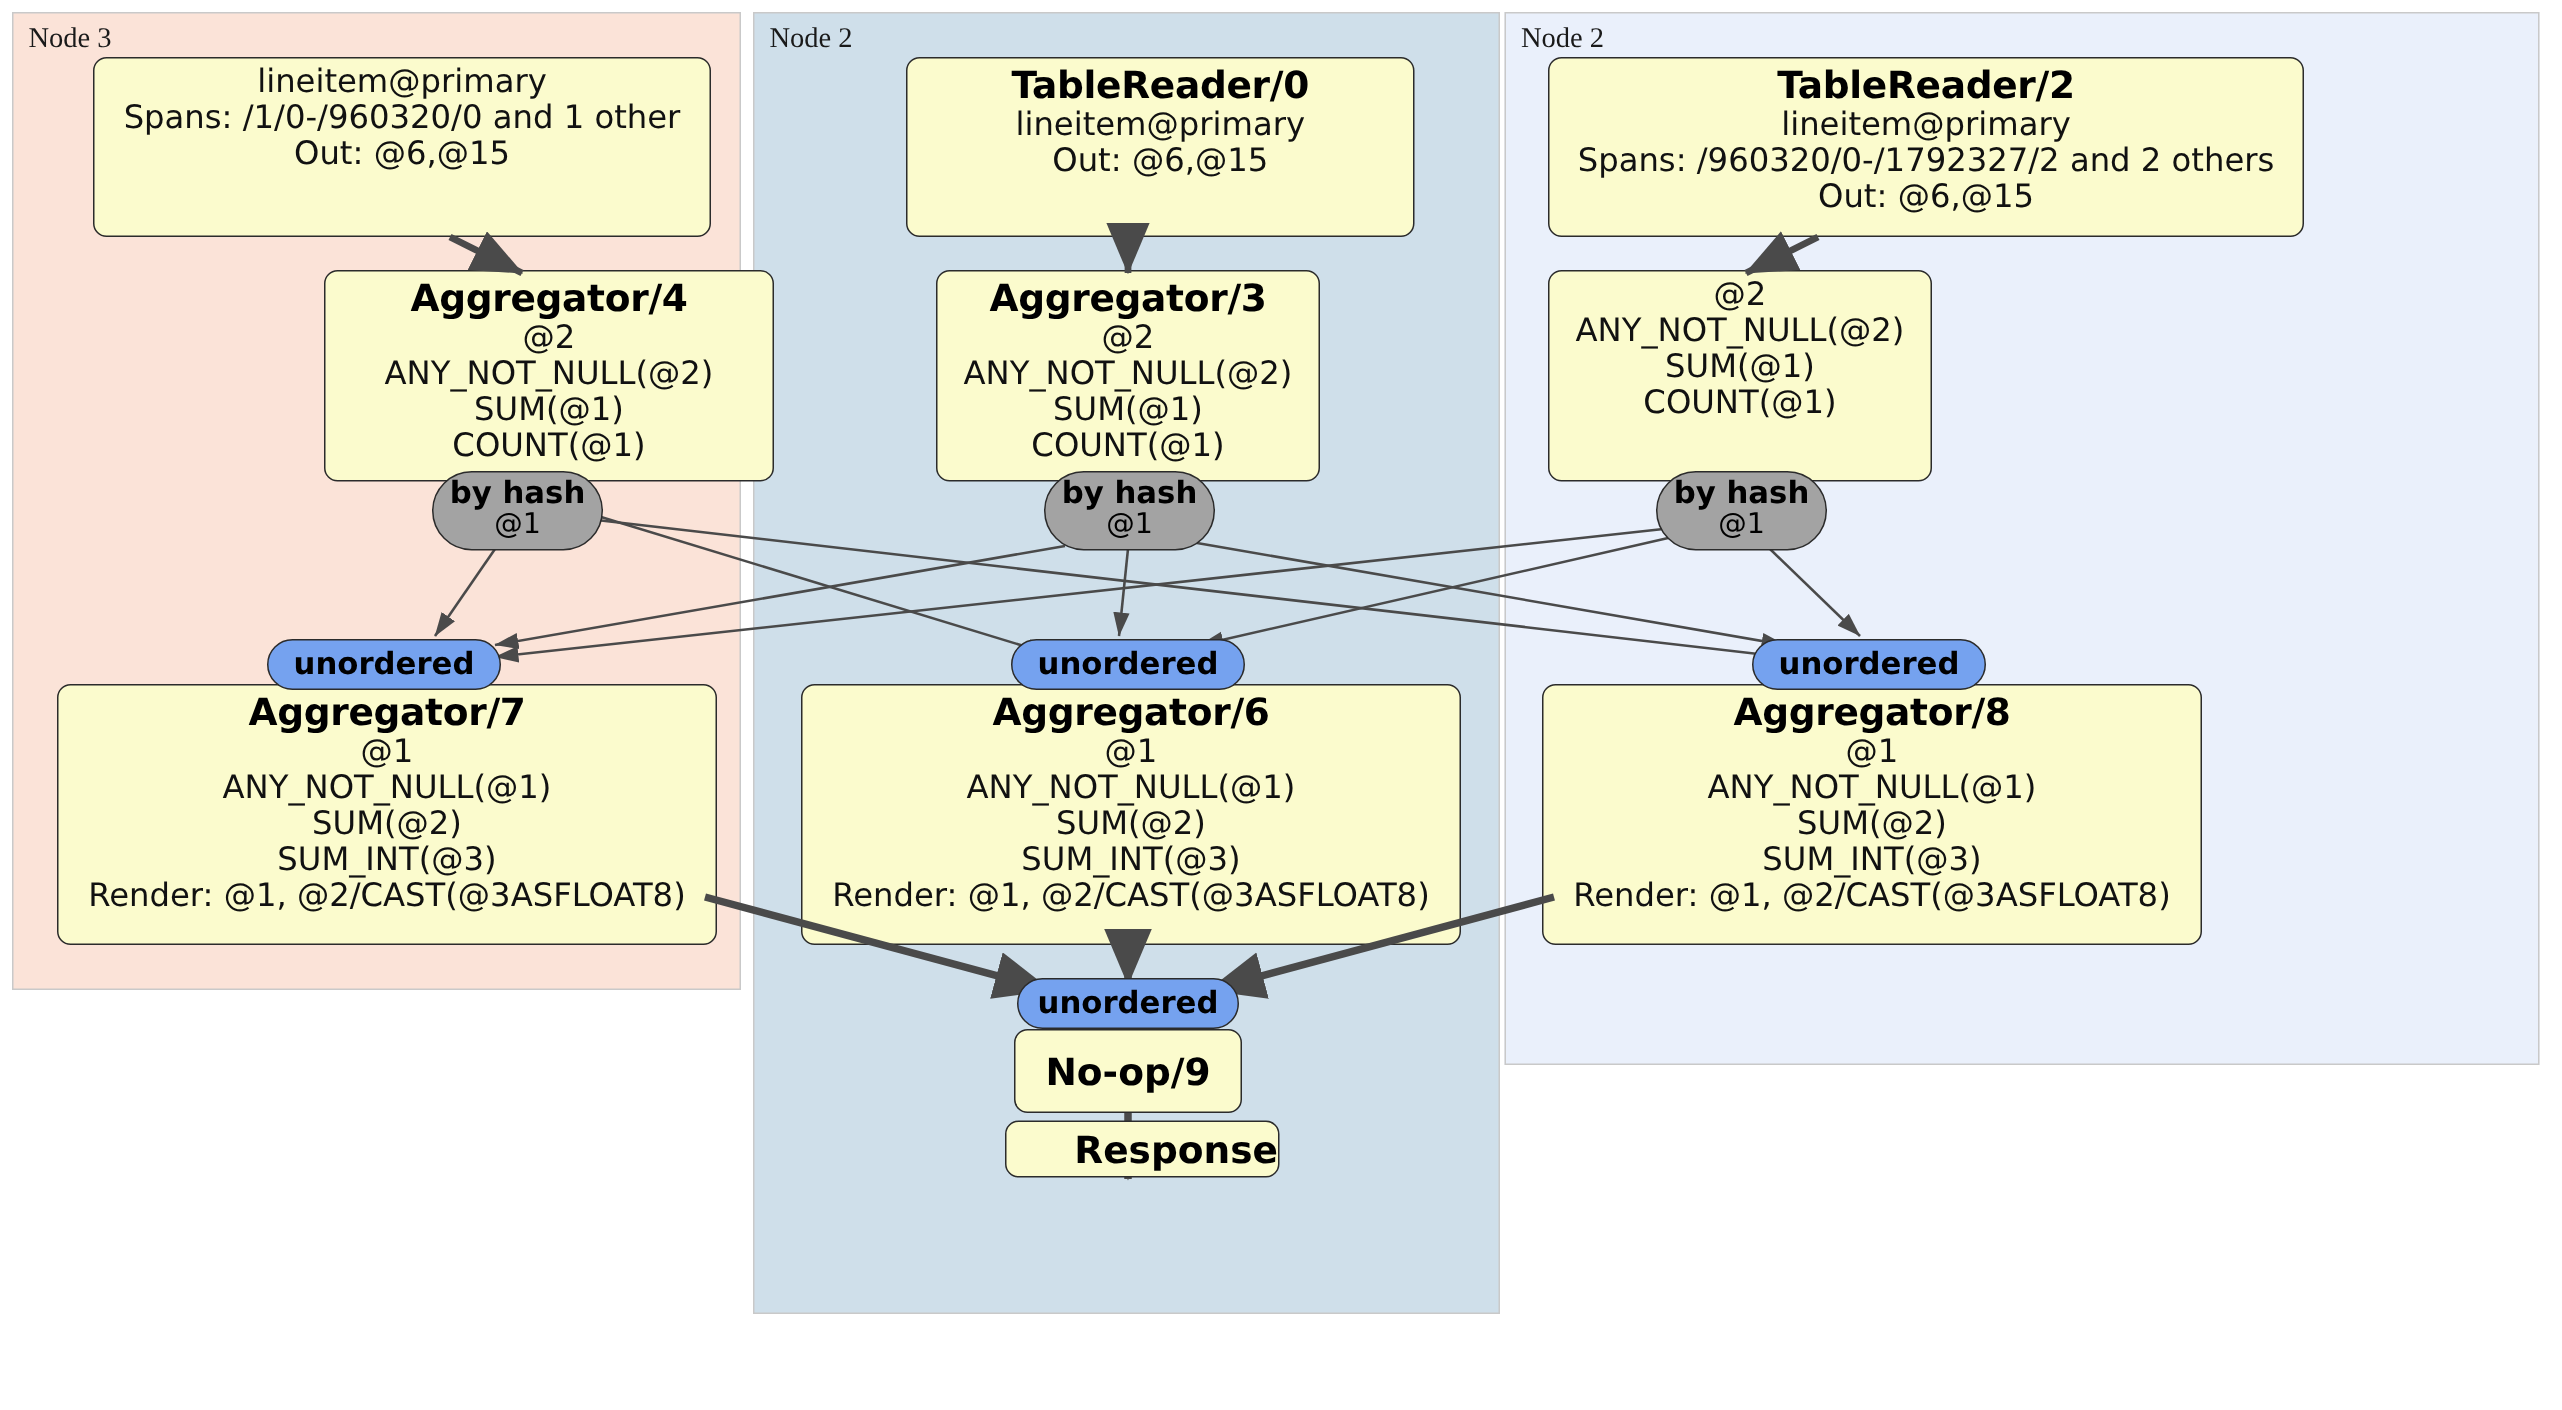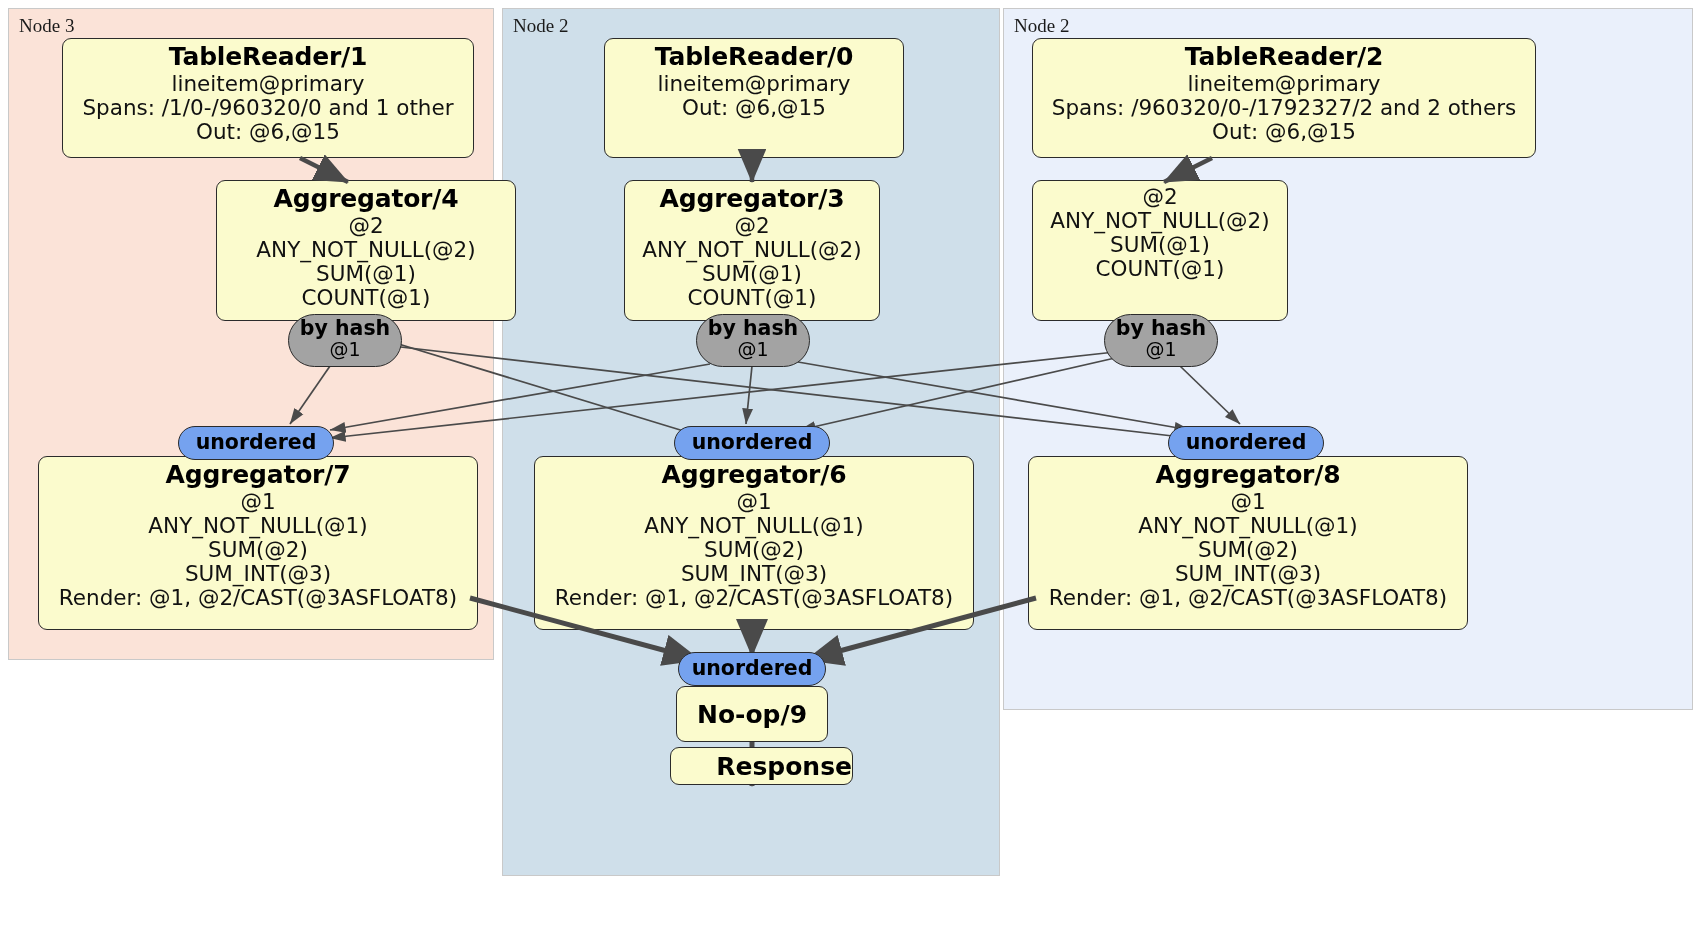--- a/index.html
+++ b/index.html
@@ -153,27 +153,26 @@
     <path d="M 1180,366 L 1240,424" stroke="#4a4a4a" stroke-width="1.7" fill="none" marker-end="url(#arrowThin)"></path>
 
     <path d="M 470,598 L 700,660" stroke="#4a4a4a" stroke-width="5" fill="none" marker-end="url(#arrowThick)"></path>
     <path d="M 752,630 L 752,656" stroke="#4a4a4a" stroke-width="5" fill="none" marker-end="url(#arrowThick)"></path>
     <path d="M 1036,598 L 806,660" stroke="#4a4a4a" stroke-width="5" fill="none" marker-end="url(#arrowThick)"></path>
 
     <path d="M 752,722 L 752,786" stroke="#4a4a4a" stroke-width="5" fill="none" marker-end="url(#arrowThick)"></path>
   </svg>
 
   <div class="proc-box" style="left:62px; top:38px; width:412px; height:120px;">
-    <div class="proc-title">TableReader/1</div>
     <div class="proc-line">lineitem@primary</div>
     <div class="proc-line">Spans: /1/0-/960320/0 and 1 other</div>
     <div class="proc-line">Out: @6,@15</div>
   </div>
 
-  <div class="proc-box" style="left:604px; top:38px; width:300px; height:120px;">
+  <div class="proc-box" style="left:604px; top:38px; width:339px; height:120px;">
     <div class="proc-title">TableReader/0</div>
     <div class="proc-line">lineitem@primary</div>
     <div class="proc-line">Out: @6,@15</div>
   </div>
 
   <div class="proc-box" style="left:1032px; top:38px; width:504px; height:120px;">
     <div class="proc-title">TableReader/2</div>
     <div class="proc-line">lineitem@primary</div>
     <div class="proc-line">Spans: /960320/0-/1792327/2 and 2 others</div>
     <div class="proc-line">Out: @6,@15</div>

